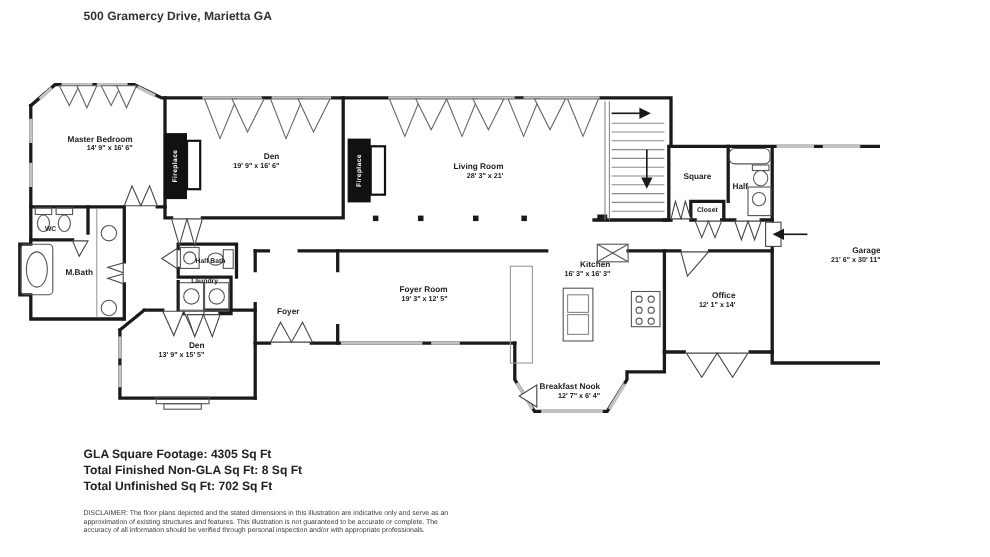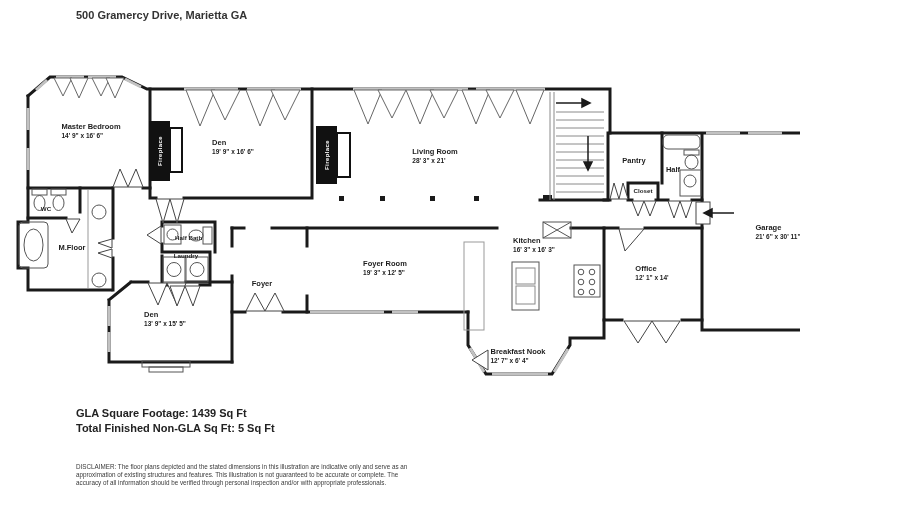--- a/index.html
+++ b/index.html
@@ -1,20 +1,20 @@
 <!DOCTYPE html>
 <html><head>
 <meta charset="utf-8">
 <style>
   html,body{margin:0;padding:0;background:#fff;}
   .page{position:relative;width:800px;height:506px;background:#fff;overflow:hidden;
         font-family:"Liberation Sans",sans-serif;}
   .plan-svg{position:absolute;left:0;top:0;}
   .title{position:absolute;left:76px;top:8px;font-size:11px;font-weight:600;color:#333;line-height:14px;}
-  .lbl{position:absolute;transform:translate(-50%,-50%);text-align:left;color:#1c1c1c;
+  .lbl{position:absolute;transform:translate(-50%,-50%);text-align:right;color:#1c1c1c;
        line-height:1.18;white-space:nowrap;}
   .lbl .nm{font-size:7.5px;font-weight:700;}
   .lbl .dm{font-size:6.5px;font-weight:700;}
   .lbl.sm .nm{font-size:6.2px;}
   .lbl.wrap{white-space:normal;width:30px;}
   .fp{position:absolute;transform:translate(-50%,-50%) rotate(-90deg);color:#fff;
       font-size:6px;font-weight:700;letter-spacing:.4px;white-space:nowrap;}
   .summary{position:absolute;left:76px;top:406px;font-size:11px;font-weight:700;color:#222;line-height:14.5px;}
   .disclaimer{position:absolute;left:76px;top:463px;width:332px;font-size:6.3px;color:#3a3a3a;line-height:8px;}
 </style>
@@ -232,37 +232,37 @@
   </div>
   <div class="lbl" style="left:233px;top:147px">
     <div class="nm">Den</div>
     <div class="dm">19' 9" x 16' 6"</div>
   </div>
   <div class="lbl" style="left:435px;top:156px">
     <div class="nm">Living Room</div>
     <div class="dm">28' 3" x 21'</div>
   </div>
   <div class="lbl" style="left:634px;top:161px">
-    <div class="nm">Pantry</div>
+    <div class="nm">Square</div>
   </div>
   <div class="lbl" style="left:673px;top:170px">
     <div class="nm">Half</div>
   </div>
   <div class="lbl sm" style="left:643px;top:191px">
     <div class="nm">Closet</div>
   </div>
   <div class="lbl" style="left:778px;top:232px">
     <div class="nm">Garage</div>
     <div class="dm">21' 6" x 30' 11"</div>
   </div>
   <div class="lbl sm" style="left:46px;top:209px">
     <div class="nm">WC</div>
   </div>
   <div class="lbl" style="left:72px;top:248px">
-    <div class="nm">M.Floor</div>
+    <div class="nm">M.Bath</div>
   </div>
   <div class="lbl wrap sm" style="left:190px;top:238px">
     <div class="nm">Half Bath</div>
   </div>
   <div class="lbl sm" style="left:186px;top:256px">
     <div class="nm">Laundry</div>
   </div>
   <div class="lbl" style="left:262px;top:284px">
     <div class="nm">Foyer</div>
   </div>
@@ -283,19 +283,20 @@
     <div class="dm">12' 1" x 14'</div>
   </div>
   <div class="lbl" style="left:518px;top:356px">
     <div class="nm">Breakfast Nook</div>
     <div class="dm">12' 7" x 6' 4"</div>
   </div>
   <div class="fp" style="left:160px;top:151px">Fireplace</div>
   <div class="fp" style="left:327px;top:155px">Fireplace</div>
 
   <div class="summary">
-    <div>GLA Square Footage: 1439 Sq Ft</div>
-    <div>Total Finished Non-GLA Sq Ft: 5 Sq Ft</div>
+    <div>GLA Square Footage: 4305 Sq Ft</div>
+    <div>Total Finished Non-GLA Sq Ft: 8 Sq Ft</div>
+    <div>Total Unfinished Sq Ft: 702 Sq Ft</div>
   </div>
 
   <div class="disclaimer">DISCLAIMER: The floor plans depicted and the stated dimensions in this illustration are indicative only and serve as an approximation of existing structures and features. This illustration is not guaranteed to be accurate or complete. The accuracy of all information should be verified through personal inspection and/or with appropriate professionals.</div>
 
 </div>
 
 </body></html>

